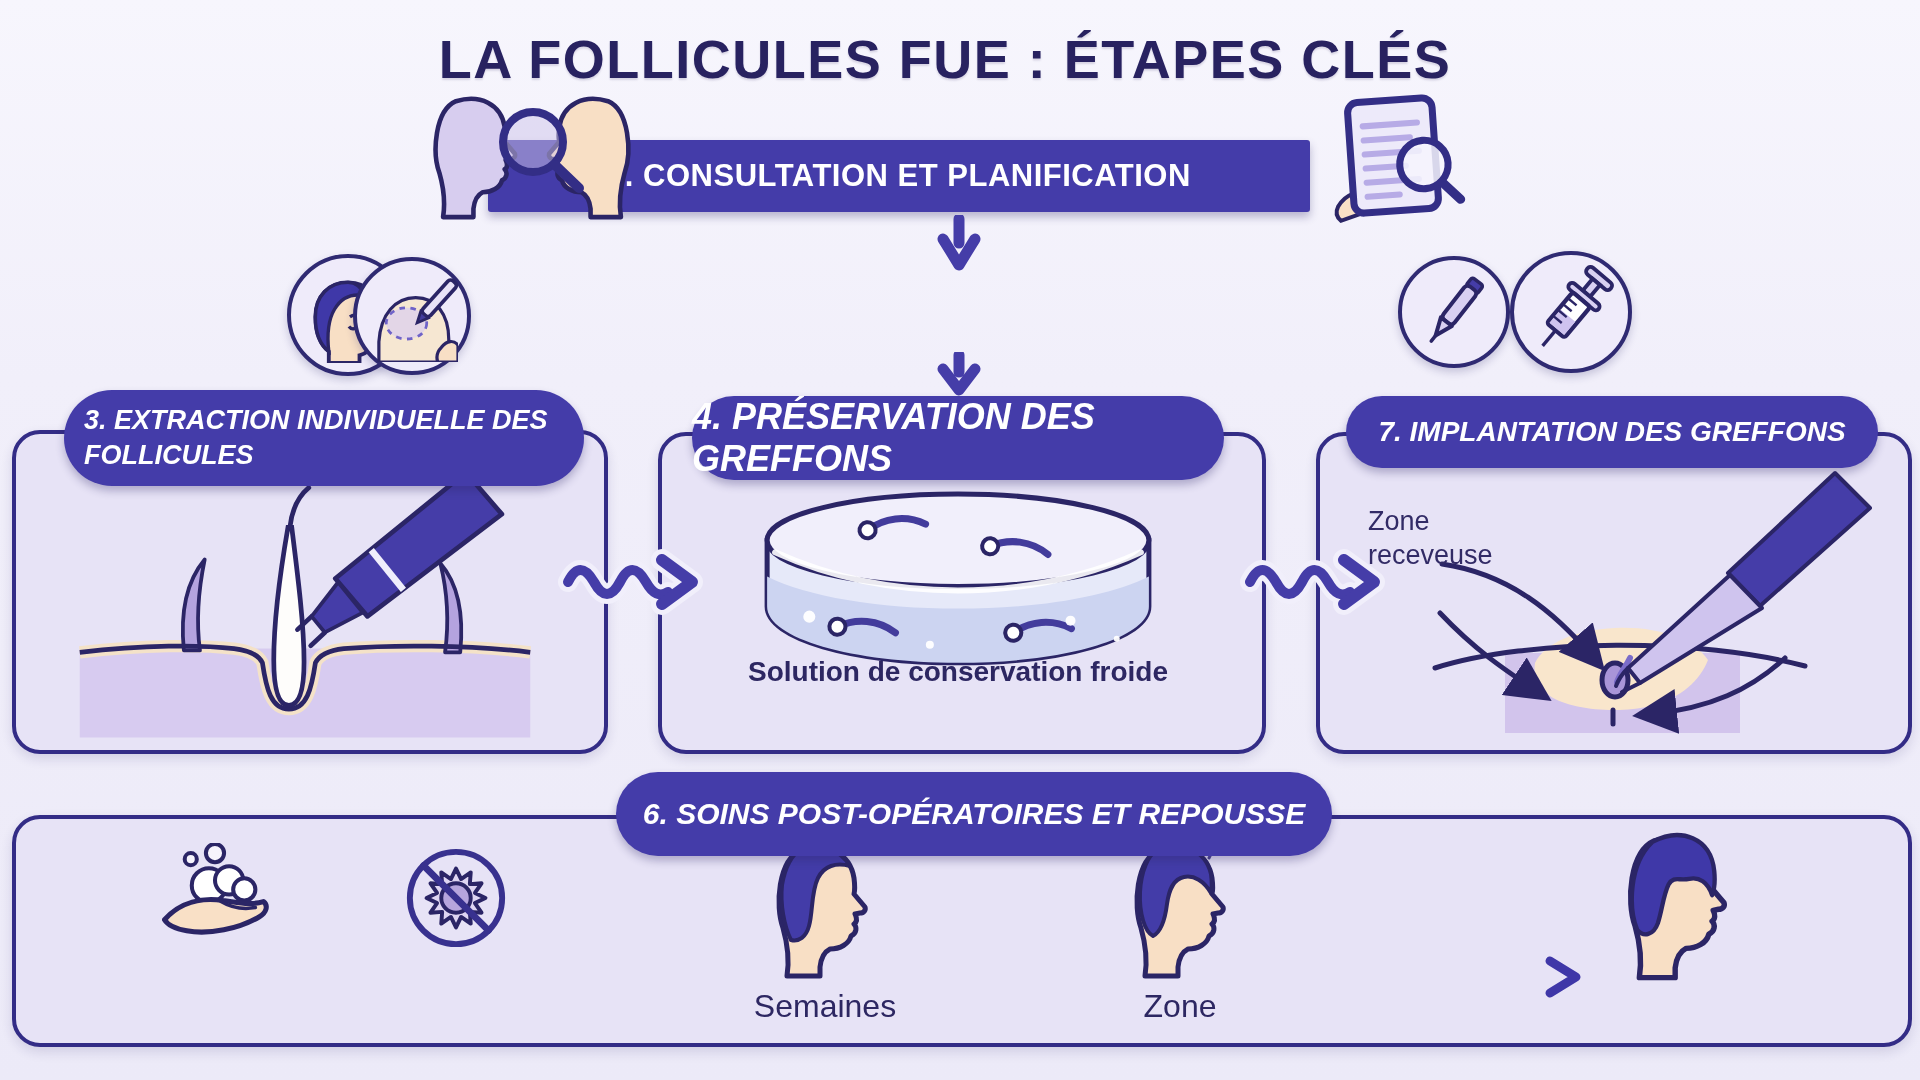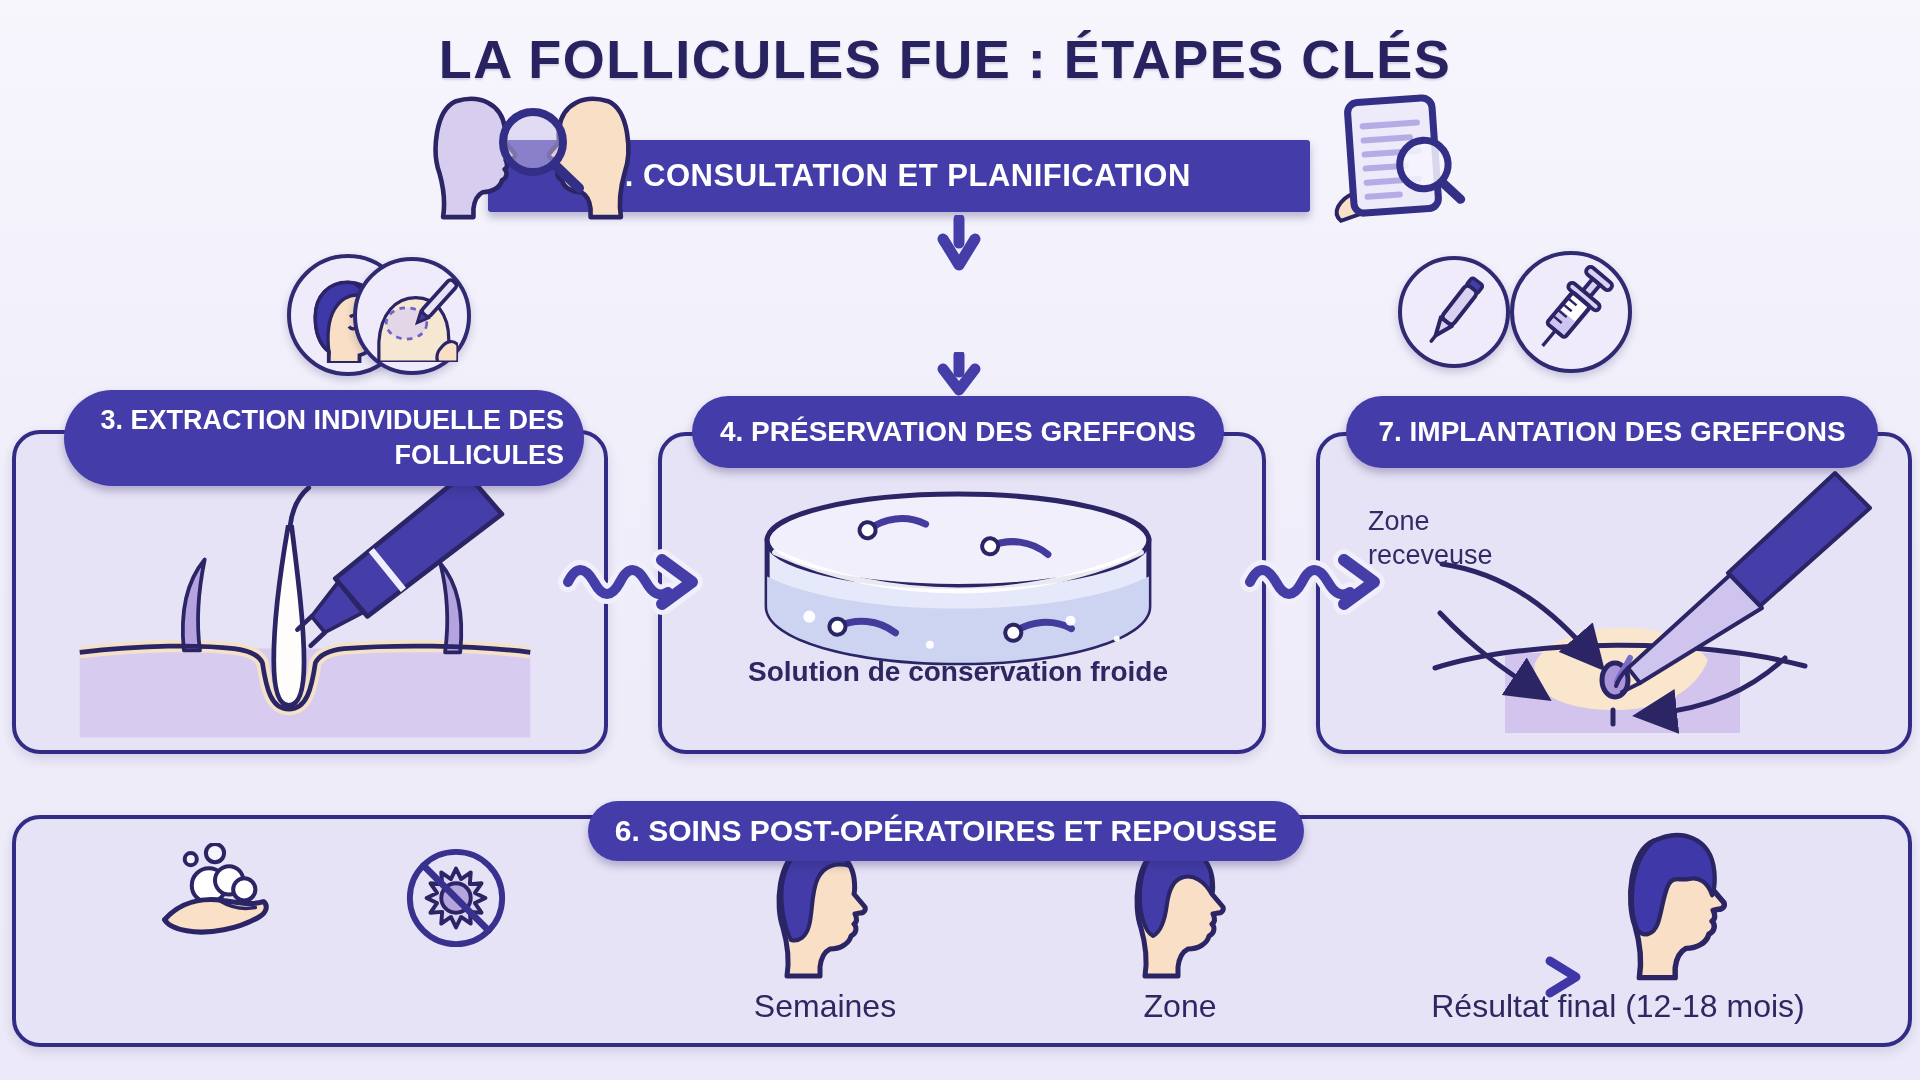--- a/index.html
+++ b/index.html
@@ -18,22 +18,22 @@
     background:#443CA9;color:#ffffff;display:flex;align-items:center;justify-content:center;
     font-weight:bold;box-shadow:0 5px 9px rgba(43,36,104,.30);border-radius:3px;
   }
   .banner-text{font-size:31px;letter-spacing:.5px;white-space:nowrap;}
   .card{
     background:#e7e3f6;border:4px solid #332C86;border-radius:28px;
     box-shadow:0 5px 12px rgba(43,36,104,.14);
   }
   .card-header{
     background:#443CA9;color:#fff;font-weight:bold;border-radius:999px;
-    display:flex;align-items:center;justify-content:center;text-align:right;
-    box-shadow:0 5px 9px rgba(43,36,104,.30);z-index:3;
+    display:flex;align-items:center;justify-content:center;text-align:left;
+    box-shadow:0 5px 9px rgba(43,36,104,.30);z-index:3;font-style:italic;
   }
   .circle-icon{
     background:#efeBfa;border:4px solid #2f2a72;border-radius:50%;
     display:flex;align-items:center;justify-content:center;
     box-shadow:0 4px 8px rgba(43,36,104,.22);z-index:2;
   }
   .annot{color:#322b66;font-size:27px;line-height:1.25;text-align:left;}
   .caption{color:#2d2762;font-size:28px;text-align:center;}
   .tl-label{color:#2d2762;font-size:32px;text-align:center;white-space:nowrap;}
   svg{display:block;}
@@ -167,21 +167,21 @@
   <div class="abs" style="left:558px;top:544px;width:152px;height:72px;z-index:4;">
     <svg width="152" height="72" viewBox="0 0 152 72">
       <path d="M10,38 q12,-24 26,0 q13,24 26,0 q12,-24 26,0 q10,18 22,10" fill="none" stroke="#f1effb" stroke-width="20" stroke-linecap="round"></path>
       <path d="M104,16 L134,38 L104,60" fill="none" stroke="#f1effb" stroke-width="22" stroke-linecap="round" stroke-linejoin="round"></path>
       <path d="M10,38 q12,-24 26,0 q13,24 26,0 q12,-24 26,0 q10,18 22,10" fill="none" stroke="#453DA8" stroke-width="10" stroke-linecap="round"></path>
       <path d="M104,16 L134,38 L104,60" fill="none" stroke="#453DA8" stroke-width="12" stroke-linecap="round" stroke-linejoin="round"></path>
     </svg>
   </div>
 
   <div class="abs card" style="left:658px;top:432px;width:600px;height:314px;"></div>
-  <div class="abs card-header" style="left:692px;top:396px;width:532px;height:72px;font-size:28px;">
+  <div class="abs card-header" style="left:692px;top:396px;width:532px;height:84px;font-size:36px;">
     <span>4. PRÉSERVATION DES GREFFONS</span>
   </div>
   <div class="abs" style="left:716px;top:478px;width:484px;height:216px;z-index:1;">
     <svg width="484" height="216" viewBox="0 0 480 215">
       <path d="M50,62 L50,128 C50,160 135,184 240,184 C345,184 430,160 430,128 L430,62 Z" fill="#e6e9f9" stroke="#2b2566" stroke-width="5"></path>
       <path d="M50,98 C90,118 160,130 240,130 C320,130 390,118 430,98 L430,128 C430,160 345,184 240,184 C135,184 50,160 50,128 Z" fill="#ccd4f1"></path>
       <ellipse cx="240" cy="62" rx="190" ry="46" fill="#f1effb" stroke="#2b2566" stroke-width="5"></ellipse>
       <path d="M58,74 C120,102 180,112 240,112 C300,112 360,102 422,74" fill="none" stroke="#ffffff" stroke-width="6" stroke-opacity="0.9" stroke-linecap="round"></path>
       <g transform="translate(150,52) rotate(-8)">
         <path d="M0,0 C18,-10 40,-10 58,2" fill="none" stroke="#433c9c" stroke-width="7" stroke-linecap="round"></path>
@@ -237,21 +237,21 @@
       <polygon points="400,107 432,140 310,215 298,200" fill="#cfc4ee" stroke="#2b2566" stroke-width="4" stroke-linejoin="round"></polygon>
       <path d="M298,200 C292,206 288,212 286,218 M310,215 C304,218 298,221 292,224" fill="none" stroke="#2b2566" stroke-width="4" stroke-linecap="round"></path>
       <path d="M112,96 C180,106 225,145 262,188" fill="none" stroke="#2b2566" stroke-width="5" stroke-linecap="round" marker-end="url(#ah5)"></path>
       <path d="M110,145 C145,182 175,202 205,222" fill="none" stroke="#2b2566" stroke-width="5" stroke-linecap="round" marker-end="url(#ah5)"></path>
       <path d="M455,190 C420,222 380,240 322,246" fill="none" stroke="#2b2566" stroke-width="5" stroke-linecap="round" marker-end="url(#ah5)"></path>
     </svg>
   </div>
   <div class="abs annot" style="left:1368px;top:505px;width:160px;z-index:2;">Zone receveuse</div>
 
   <div class="abs card" style="left:12px;top:815px;width:1892px;height:224px;"></div>
-  <div class="abs card-header" style="left:588px;top:772px;width:716px;height:60px;font-size:30px;margin-top:29px;">
+  <div class="abs card-header" style="left:616px;top:772px;width:716px;height:84px;font-size:30px;">
     <span>6. SOINS POST-OPÉRATOIRES ET REPOUSSE</span>
   </div>
 
   <div class="abs" style="left:150px;top:843px;width:132px;height:106px;z-index:1;">
     <svg width="132" height="106" viewBox="0 0 130 105">
       <circle cx="40" cy="16" r="6" fill="#f6f4fc" stroke="#2b2566" stroke-width="4"></circle>
       <circle cx="64" cy="10" r="9" fill="#f6f4fc" stroke="#2b2566" stroke-width="4"></circle>
       <circle cx="58" cy="42" r="17" fill="#ffffff" stroke="#2b2566" stroke-width="4"></circle>
       <circle cx="78" cy="37" r="14" fill="#ffffff" stroke="#2b2566" stroke-width="4"></circle>
       <circle cx="93" cy="46" r="11" fill="#ffffff" stroke="#2b2566" stroke-width="4"></circle>
@@ -312,15 +312,14 @@
 
   <div class="abs" style="left:1608px;top:830px;width:130px;height:152px;z-index:2;">
     <svg width="130" height="152" viewBox="0 0 110 140">
       <path d="M38,10 C64,2 87,13 91,38 C92,46 92,50 91,54 L102,67 C103,70 101,73 97,73 L92,74 C94,78 94,82 91,84 C94,87 94,93 88,96 C86,104 77,109 67,109 C61,112 58,118 57,127 L57,136 L24,136 C27,117 24,102 20,88 C12,66 15,20 38,10 Z" fill="#f8dfc5" stroke="#2b2566" stroke-width="5" stroke-linejoin="round"></path>
       <path d="M36,11 C62,-3 90,7 93,38 C94,48 93,55 91,60 C87,48 79,43 70,45 C60,47 56,42 51,50 C46,60 45,74 41,86 C37,97 28,99 22,92 C14,72 14,32 36,11 Z" fill="#3F38A8" stroke="#2b2566" stroke-width="4" stroke-linejoin="round"></path>
     </svg>
   </div>
 
   <div class="abs tl-label" style="left:730px;top:988px;width:190px;">Semaines</div>
   <div class="abs tl-label" style="left:1085px;top:988px;width:190px;">Zone</div>
-  <div class="abs tl-label" style="left:1428px;top:988px;width:380px;">Résultat final (12-18 mois)</div>
 
 </div>
 
 </body></html>

